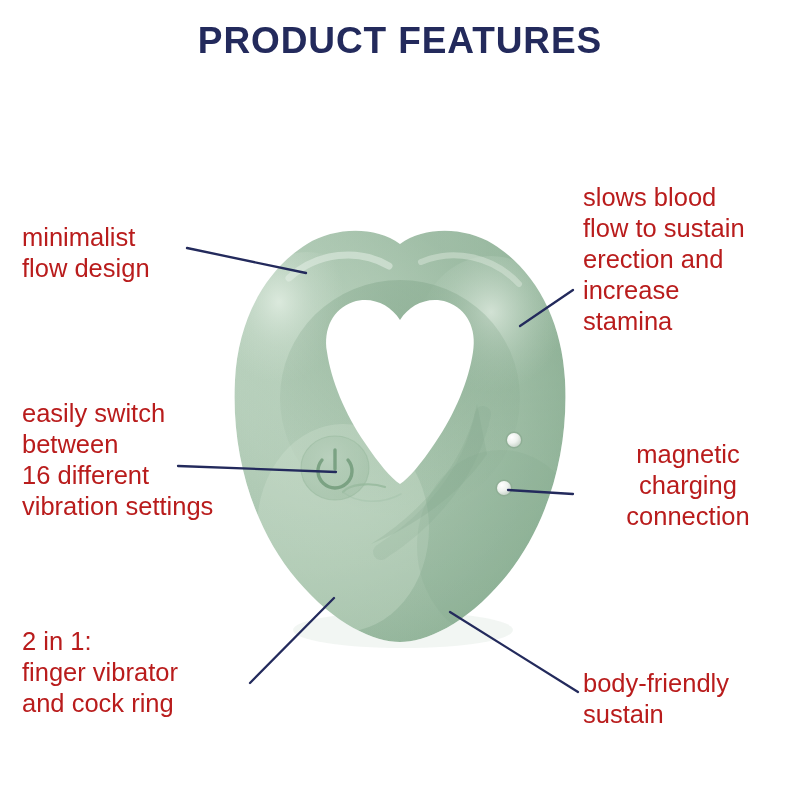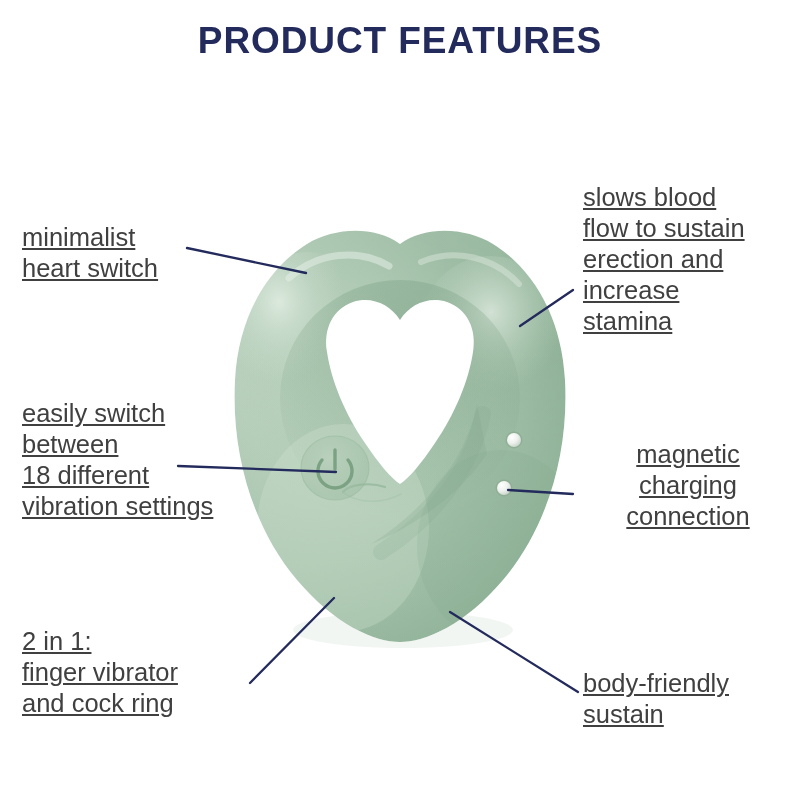--- a/index.html
+++ b/index.html
@@ -31,27 +31,26 @@
     font-weight: bold;
     font-size: 37px;
     letter-spacing: 0.9px;
     color: #232a5c;
     text-transform: uppercase;
   }
 
   
   .callout {
     position: absolute;
-    color: #404040;
+    color: #b91c1c;
     font-family: "Liberation Sans", sans-serif;
     font-size: 25.5px;
     line-height: 31px;
     font-weight: 500;
     white-space: pre-line;
-    text-decoration: underline;
   }
   .callout-left  { text-align: left; }
   .callout-right { text-align: left; }
 
   #callout-heart-design      { left: 22px;  top: 222px; width: 230px; }
   #callout-vibration         { left: 22px;  top: 398px; width: 252px; }
   #callout-two-in-one        { left: 22px;  top: 626px; width: 250px; }
   #callout-blood-flow        { left: 583px; top: 182px; width: 215px; }
   #callout-magnetic-charging { left: 583px; top: 439px; width: 210px; text-align: center; }
   #callout-silicone          { left: 583px; top: 668px; width: 215px; }
@@ -225,25 +224,25 @@
       <line x1="187" y1="248" x2="306" y2="273"></line>
       <line x1="178" y1="466" x2="336" y2="472"></line>
       <line x1="250" y1="683" x2="334" y2="598"></line>
       <line x1="573" y1="290" x2="520" y2="326"></line>
       <line x1="573" y1="494" x2="508" y2="490"></line>
       <line x1="578" y1="692" x2="450" y2="612"></line>
     </g>
   </svg>
 
   <div class="callout callout-left" id="callout-heart-design">minimalist
-heart switch</div>
+flow design</div>
 
   <div class="callout callout-left" id="callout-vibration">easily switch
 between
-18 different
+16 different
 vibration settings</div>
 
   <div class="callout callout-left" id="callout-two-in-one">2 in 1:
 finger vibrator
 and cock ring</div>
 
   <div class="callout callout-right" id="callout-blood-flow">slows blood
 flow to sustain
 erection and
 increase

